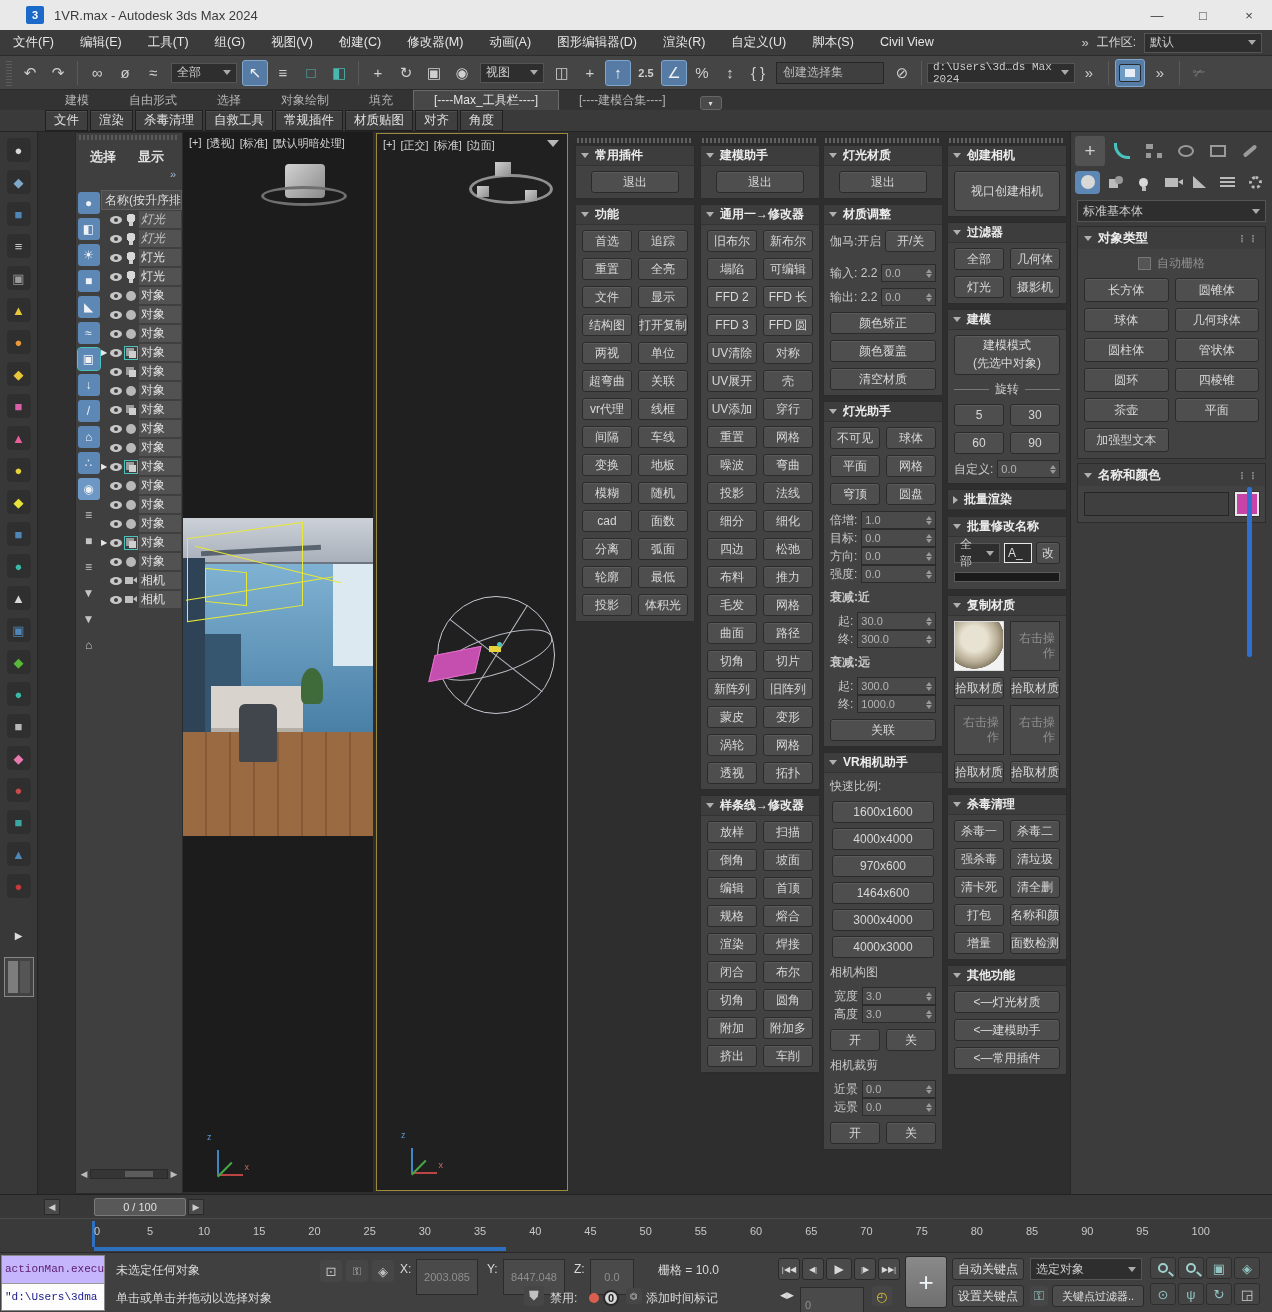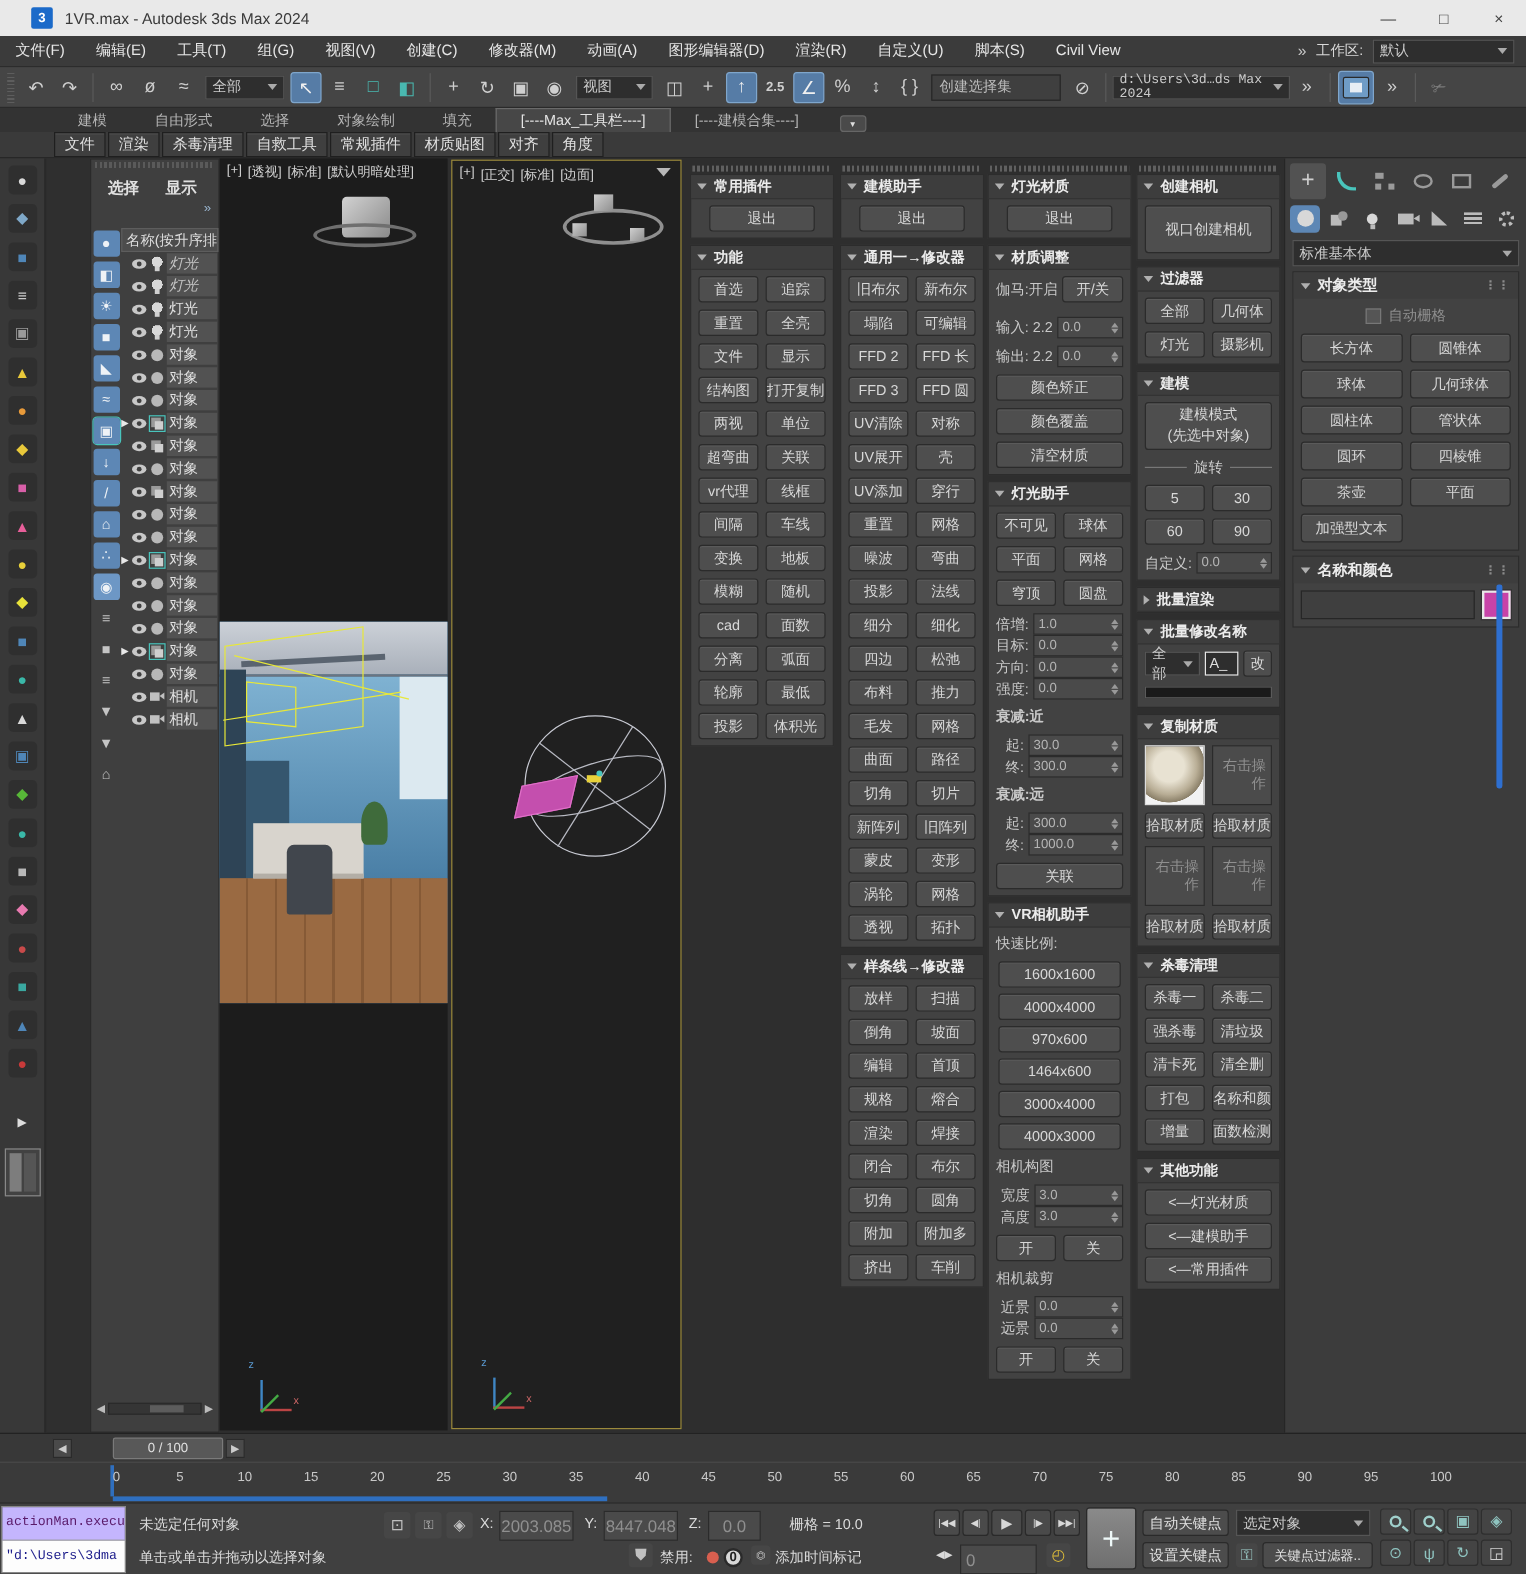--- a/index.html
+++ b/index.html
@@ -215,21 +215,21 @@
   .ruler-zero { position:absolute; left:92px; top:2px; width:3px; height:26px; background:#2f6fbf; }
 
   
   #statusbar { position:absolute; left:0; top:1252px; width:1272px; height:60px; background:#404040; border-top:1px solid #2a2a2a; font-size:12px; }
   #listener { position:absolute; left:1px; top:2px; width:104px; height:56px; border:1px solid #888; display:flex; flex-direction:column; }
   .lst-row { flex:1; font-family:"Liberation Mono","DejaVu Sans Mono",monospace; font-size:11px; display:flex; align-items:center; padding-left:3px; white-space:nowrap; overflow:hidden; }
   .lst-pink { background:#c4b5fd; color:#5a1a6a; border-bottom:1px solid #999; }
   .lst-white { background:#fdfdfd; color:#1a1a8a; }
   .sb-text { position:absolute; color:#dadada; white-space:nowrap; }
   .sb-ic { position:absolute; width:22px; height:22px; display:flex; align-items:center; justify-content:center; color:#c0c0c0; font-size:13px; background:#464646; border-radius:3px; }
-  .coordbox { position:absolute; height:25px; background:#4a4a4a; border:1px solid #2b2b2b; color:#8f8f8f; font-size:14px; display:flex; align-items:center; justify-content:center; }
+  .coordbox { position:absolute; height:36px; background:#4a4a4a; border:1px solid #2b2b2b; color:#8f8f8f; font-size:11px; display:flex; align-items:center; justify-content:center; }
   .pbtn { position:absolute; top:5px; width:22px; height:22px; background:#4a4a4a; border:1px solid #2a2a2a; border-radius:3px; color:#d8d8d8; font-size:8px; display:flex; align-items:center; justify-content:center; }
   .addkey { position:absolute; left:905px; top:3px; width:42px; height:52px; background:linear-gradient(#8a8a8a,#6f6f6f); border:1px solid #2a2a2a; border-radius:3px; color:#eef8f8; font-size:26px; display:flex; align-items:center; justify-content:center; }
   .akbtn { position:absolute; width:72px; height:22px; background:#4c4c4c; border:1px solid #2a2a2a; border-radius:3px; color:#e0e0e0; font-size:12px; display:flex; align-items:center; justify-content:center; white-space:nowrap; }
   .sb-dd { position:absolute; height:22px; }
   .red-dot { position:absolute; width:10px; height:10px; border-radius:50%; background:#d85f4f; }
   .zero-badge { position:absolute; width:16px; height:16px; border-radius:50%; background:#d8d8d8; color:#222; font-size:11px; font-weight:bold; display:flex; align-items:center; justify-content:center; border:2px solid #2a2a2a; }
   .nav-ic { width:26px; height:22px; display:flex; align-items:center; justify-content:center; color:#8fc4c0; font-size:13px; background:#444; border:1px solid #2e2e2e; border-radius:3px; }
   .mag { width:10px; height:10px; border:2px solid #9fd0cc; border-radius:50%; position:relative; }
   .mag:after { content:""; position:absolute; left:8px; top:8px; width:6px; height:2px; background:#9fd0cc; transform:rotate(40deg); }
   .navgrid { position:absolute; left:1150px; top:4px; display:grid; grid-template-columns:repeat(4,26px); grid-auto-rows:24px; gap:2px; }

